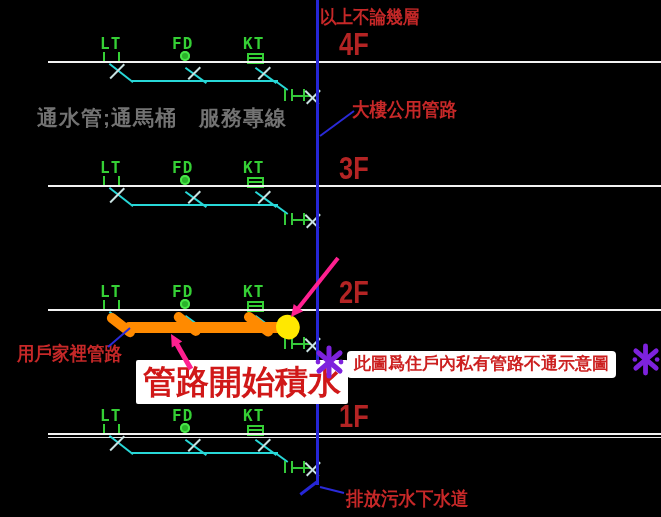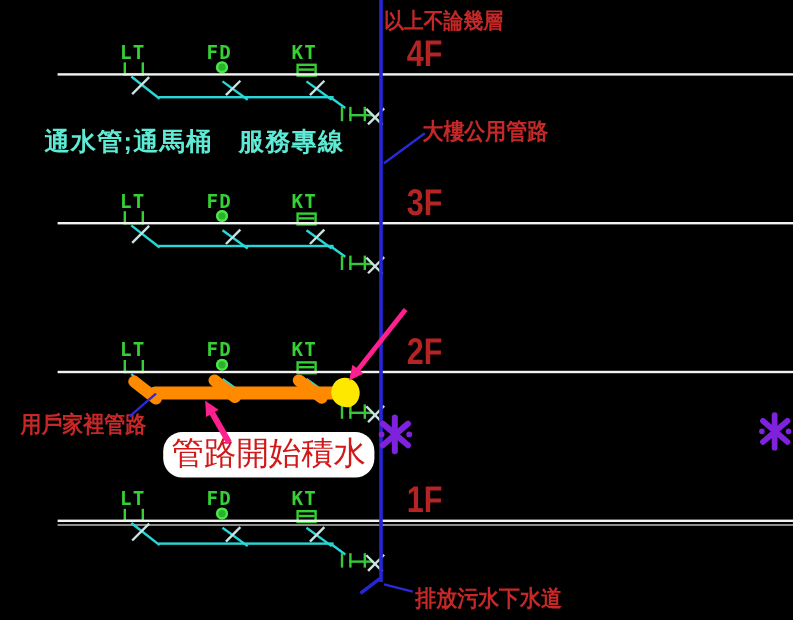--- a/index.html
+++ b/index.html
@@ -140,28 +140,29 @@
 
   <div id="bluestack"></div>
   <span class="ln" style="left:318px;top:483px;width:21px;height:3px;background:#2626d6;transform:rotate(143deg);z-index:2"></span>
 
   <span class="ln orange" style="left:111px;top:311px;width:33px;transform:rotate(38deg);z-index:3"></span>
   <span class="ln orange" style="left:178px;top:310px;width:32px;transform:rotate(39deg);z-index:3"></span>
   <span class="ln orange" style="left:248px;top:310px;width:34px;transform:rotate(37deg);z-index:3"></span>
   <span class="abs orange" style="left:124px;top:322px;width:162px;height:11px;z-index:3"></span>
   <span class="abs" style="left:276px;top:315px;width:24px;height:24px;background:#ffe800;border-radius:48% 55% 45% 52%;transform:rotate(20deg);z-index:4;box-shadow:2px -2px 0 -4px #ffe800,-3px 3px 0 -5px #ffe800"></span>
 
-  <div class="abs" style="left:37px;top:104px;color:#5eead4;font-size:21px;font-weight:bold;letter-spacing:1px;white-space:nowrap;z-index:6">通水管;通馬桶　服務專線</div>
+  <div class="abs" style="left:37px;top:104px;color:#737373;font-size:21px;font-weight:bold;letter-spacing:1px;white-space:nowrap;z-index:6">通水管;通馬桶　服務專線</div>
 
   <div class="redtxt" style="left:320px;top:5px;font-size:18px">以上不論幾層</div>
   <div class="redtxt" style="left:352px;top:97px">大樓公用管路</div>
   <div class="redtxt" style="left:17px;top:341px">用戶家裡管路</div>
   <div class="redtxt" style="left:346px;top:486px">排放污水下水道</div>
 
-  <div class="wbox" style="left:136px;top:360px;padding:4px 7px;font-size:27px;font-weight:normal;border-radius:16px;color:#d01818">管路開始積水</div>
+  <div class="wbox" style="left:136px;top:360px;padding:4px 7px;font-size:33px;font-weight:bold;border-radius:2px;color:#d01818">管路開始積水</div>
+  <div class="wbox" style="left:347px;top:351px;padding:4px 7px;font-size:17px;font-weight:bold;border-radius:4px;color:#cc2020">此圖爲住戶內私有管路不通示意圖</div>
 
   <svg class="star" style="left:314px;top:343px" width="31" height="38" viewBox="0 0 31 38">
     <g stroke="#7e22dd" stroke-width="5" stroke-linecap="round" fill="#7e22dd">
       <line x1="15" y1="5" x2="15" y2="33"></line>
         <line x1="5" y1="10" x2="26" y2="28"></line>
         <line x1="26" y1="10" x2="5" y2="28"></line>
       <circle cx="4" cy="19" r="2.4" stroke="none"></circle>
         <circle cx="27" cy="19" r="2.4" stroke="none"></circle>
     </g>
   </svg>

